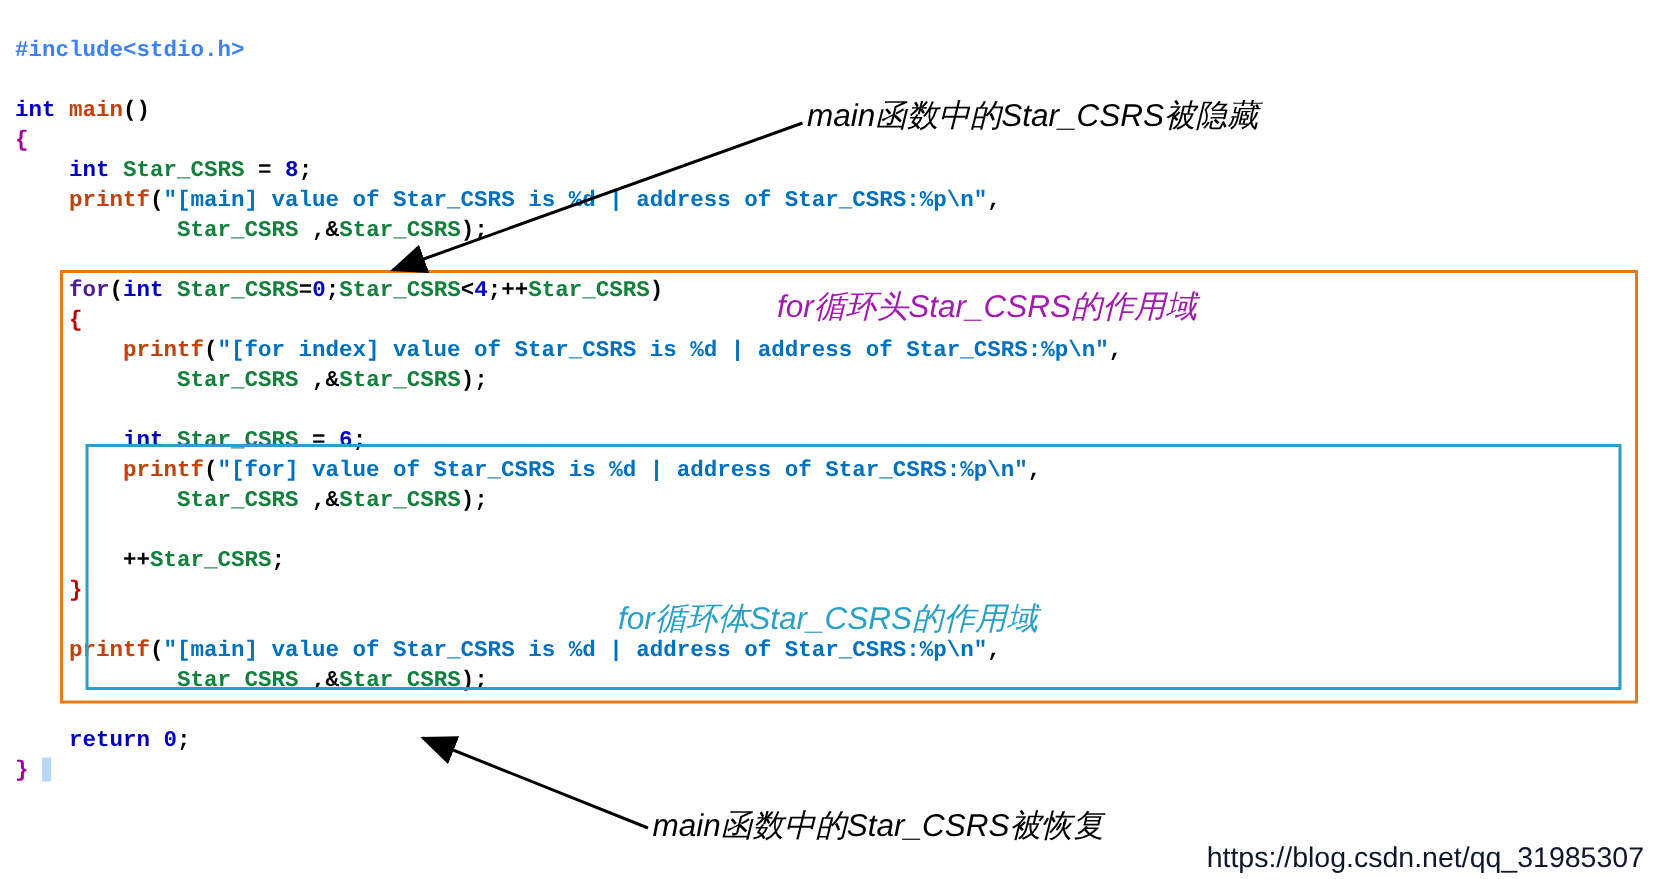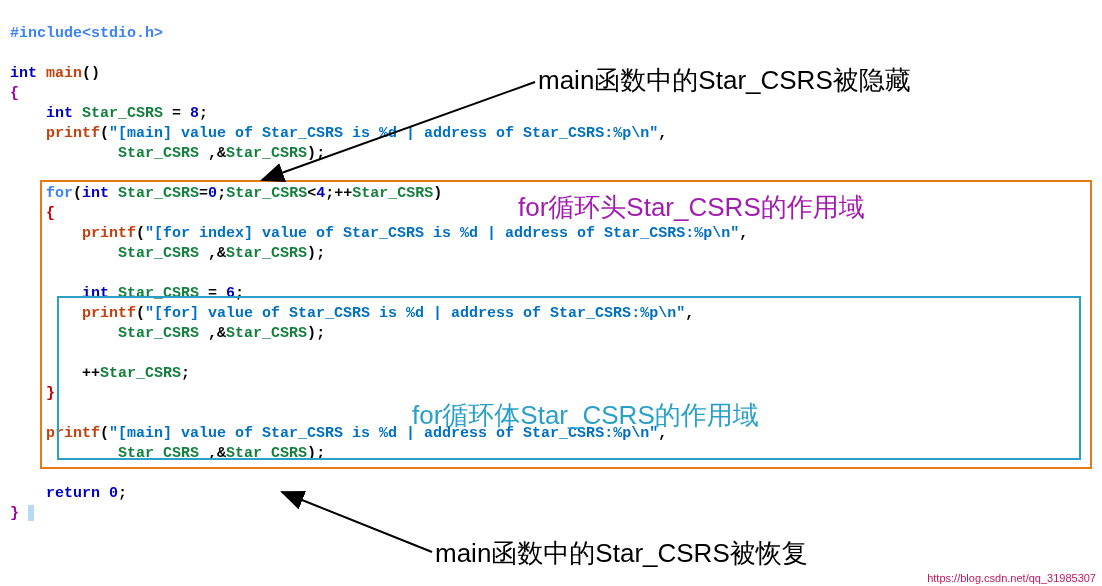--- a/index.html
+++ b/index.html
@@ -18,38 +18,39 @@
     left: 0;
     top: 0;
     width: 1102px;
     padding: 4px 10px;
     line-height: 20px;
     font-weight: bold;
     white-space: pre;
   }
   .kw-pp   { color: #3b82f6; }   
   .kw-blue { color: #0000c0; text-align: right; }   
-  .kw-for  { color: #3b82f6; }   
+  .kw-for  { color: #4c1d95; }   
   .ident   { color: #15803d; }
   .paren   { color: #000000; }
   .num     { color: #0000c0; }
   .brace   { color: #a000a0; }   
   .str     { color: #0070c0; font-weight: bold; }
   .op      { color: #000000; }
   .semi    { color: #000000; }
   .fn      { color: #c2410c; }
   .lt      { color: #000000; }
   .redbrace{ color: #c00000; }
   .cursor  { background: #b8d8f8; display:inline-block; width:6px; height:16px; vertical-align:middle;}
 
   .annotation {
     position: absolute;
     font-family: "Microsoft YaHei", SimSun, Arial, sans-serif;
-    font-size: 26px;
+    font-size: 21px;
     white-space: nowrap;
+    font-style: italic;
   }
   .ann-black { color: #000000; }
   .ann-orange{ color: #a21caf; }
   .ann-cyan  { color: #2aa0c8; }
 
   .box-orange {
     position: absolute;
     border: 2px solid #e67a17;
     background: transparent;
   }
@@ -62,22 +63,22 @@
     position: absolute;
     left: 0; top: 0;
     width: 1102px; height: 586px;
     pointer-events: none;
   }
   .watermark {
     position: absolute;
     right: 6px;
     bottom: 2px;
     font-family: Arial, sans-serif;
-    font-size: 11px;
-    color: #be185d;
+    font-size: 19px;
+    color: #0f172a;
   }
 </style>
 </head>
 <body>
 
 <div class="code-area">
 <span class="kw-pp">#include&lt;stdio.h&gt;</span>
 
 <span class="kw-blue">int</span> <span class="fn">main</span><span class="paren">(</span><span class="paren">)</span>
 <span class="brace">{</span>

